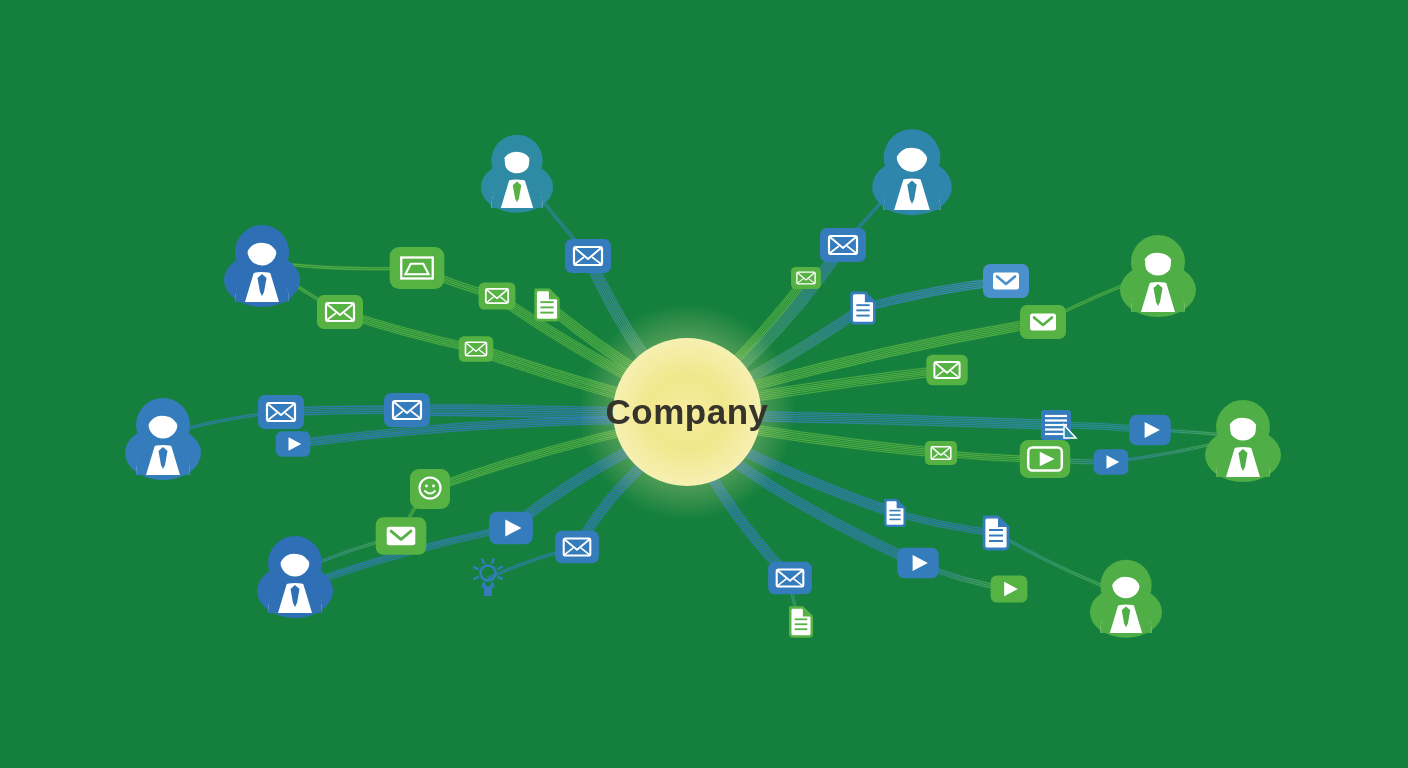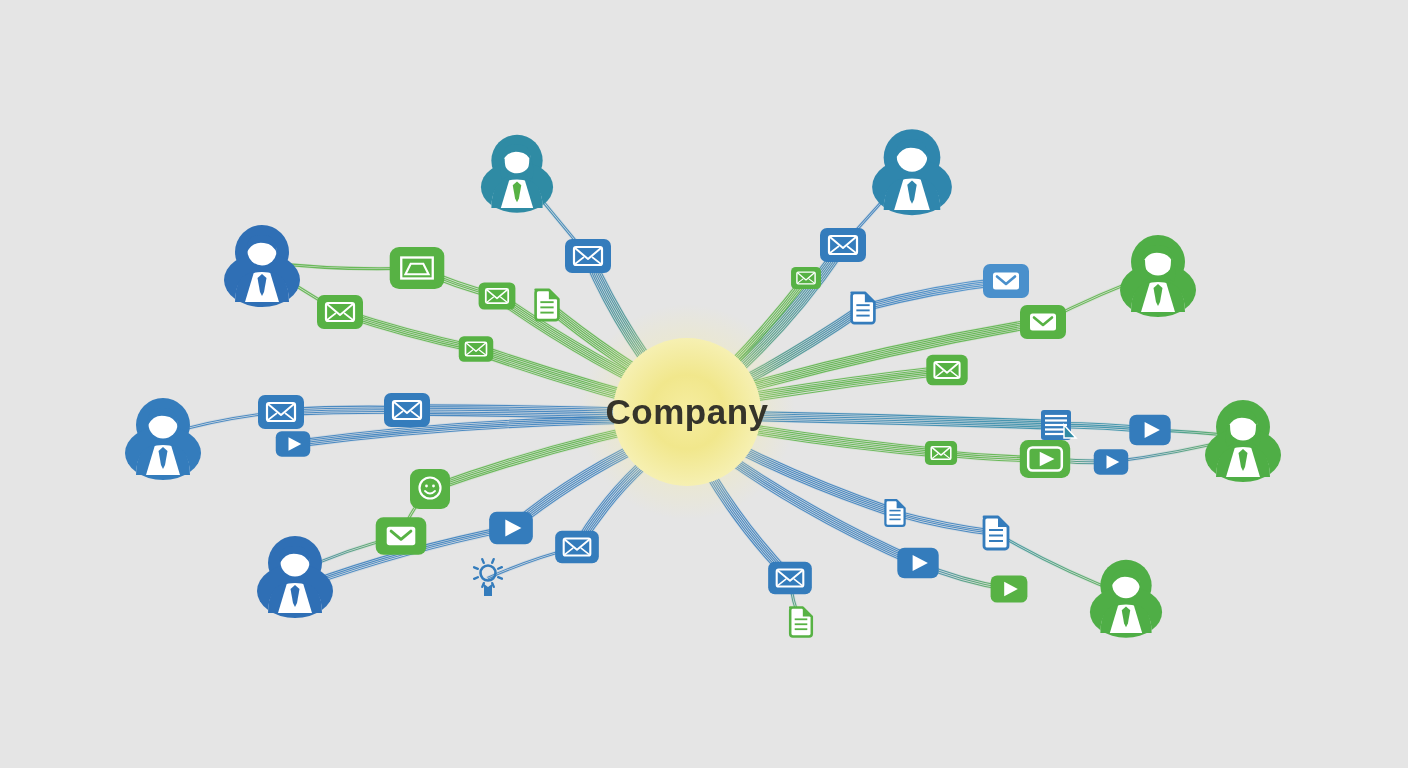--- a/index.html
+++ b/index.html
@@ -1,16 +1,16 @@
 <!DOCTYPE html>
 <html><head>
 <meta charset="utf-8">
 <style>
   html,body{margin:0;padding:0;background:#fdfdfc;}
-  .stage{position:relative;width:1408px;height:768px;overflow:hidden;background:#e5e5e5;
+  .stage{position:relative;width:1408px;height:768px;overflow:hidden;background:#15803d;
          font-family:"Liberation Sans",sans-serif;}
   .stage svg{position:absolute;left:0;top:0;}
   #hub-label{font-family:"Liberation Sans",sans-serif;font-weight:600;letter-spacing:.5px;}
 </style>
 </head>
 <body>
 
 <div class="stage">
   <svg id="net" width="1408" height="768" viewBox="0 0 1408 768">
     <defs id="net-defs">

